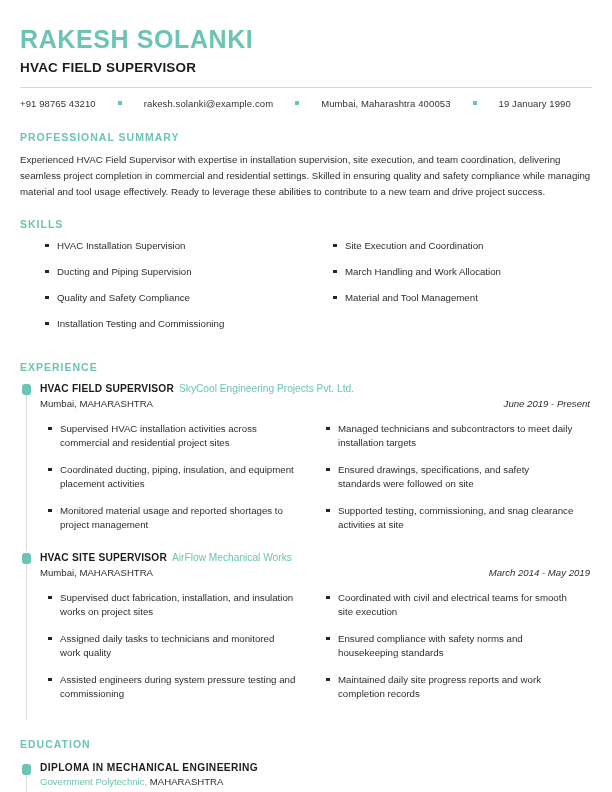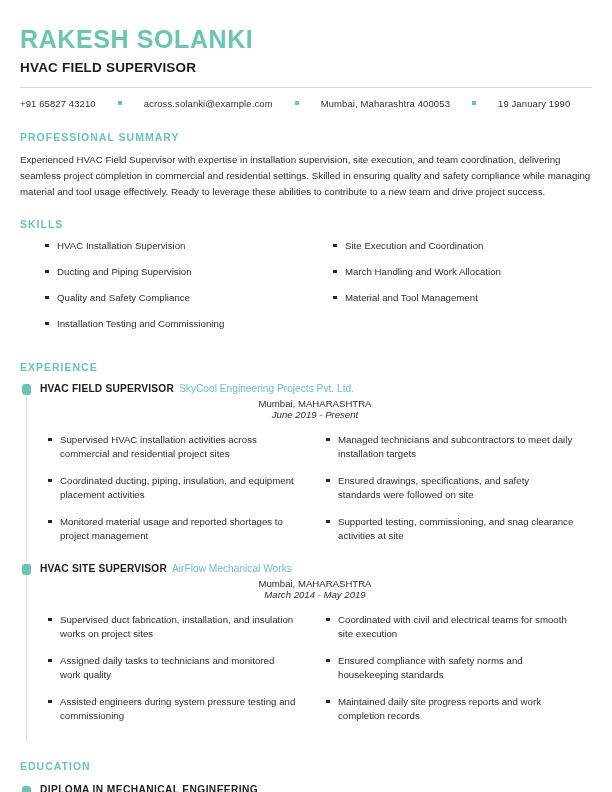--- a/index.html
+++ b/index.html
@@ -144,21 +144,20 @@
     margin-left: 5px;
   }
   .meta-row {
     display: flex;
     justify-content: space-between;
     align-items: center;
     font-size: 9.6px;
     color: #2e2e2e;
     margin-bottom: 13px;
     padding-right: 2px;
-    flex-direction: column;
   }
   .dates {
     font-style: italic;
     color: #2e2e2e;
     white-space: nowrap;
   }
   .exp-block { padding-bottom: 6px; }
   .exp-block ul.bul { padding-left: 8px; }
 
   
@@ -176,23 +175,23 @@
 </head>
 <body>
 
 <div class="page">
 
   <div>
     <h1 class="name">RAKESH SOLANKI</h1>
     <div class="job-title">HVAC FIELD SUPERVISOR</div>
     <div class="hr"></div>
     <div class="contact-row">
-      <span class="contact-item">+91 65827 43210</span>
+      <span class="contact-item">+91 98765 43210</span>
       <span class="contact-sep"></span>
-      <span class="contact-item">across.solanki@example.com</span>
+      <span class="contact-item">rakesh.solanki@example.com</span>
       <span class="contact-sep"></span>
       <span class="contact-item">Mumbai, Maharashtra 400053</span>
       <span class="contact-sep"></span>
       <span class="contact-item">19 January 1990</span>
     </div>
   </div>
 
   <div class="section">
     <div class="section-title">PROFESSIONAL SUMMARY</div>
     <p class="summary-text">Experienced HVAC Field Supervisor with expertise in installation supervision, site execution, and team coordination, delivering seamless project completion in commercial and residential settings. Skilled in ensuring quality and safety compliance while managing material and tool usage effectively. Ready to leverage these abilities to contribute to a new team and drive project success.</p>

